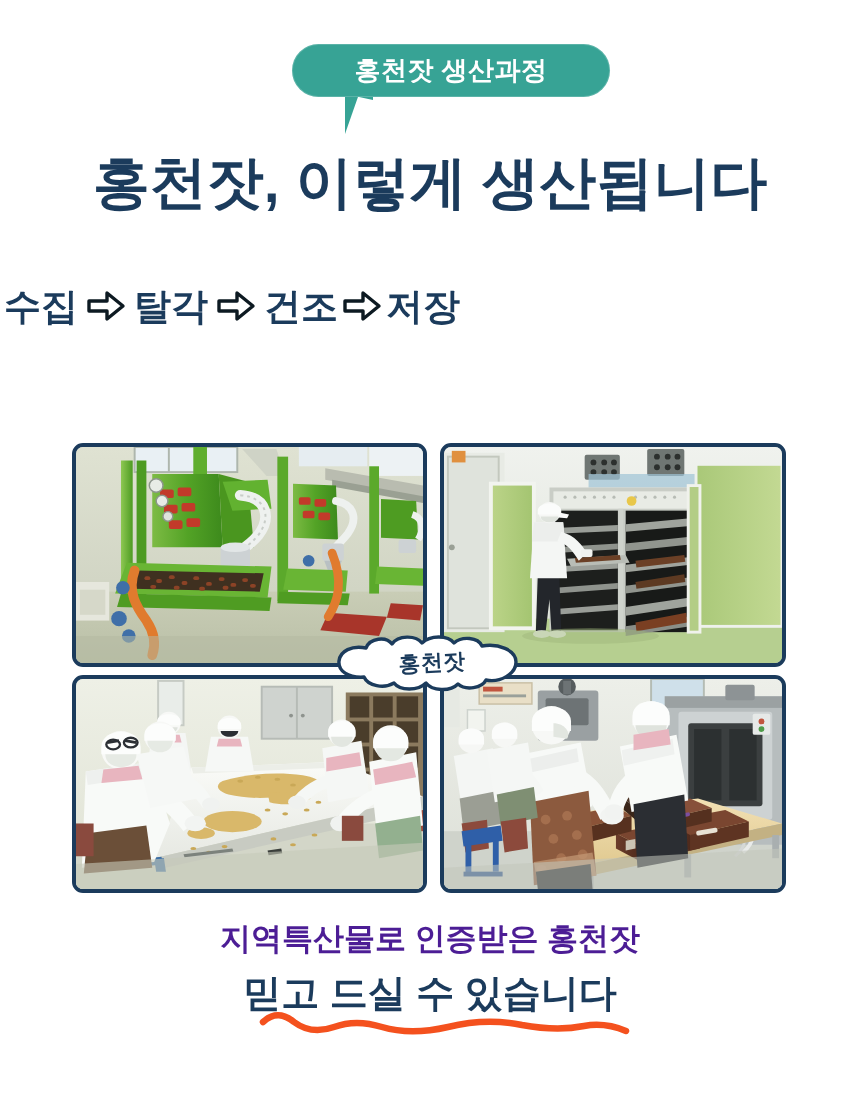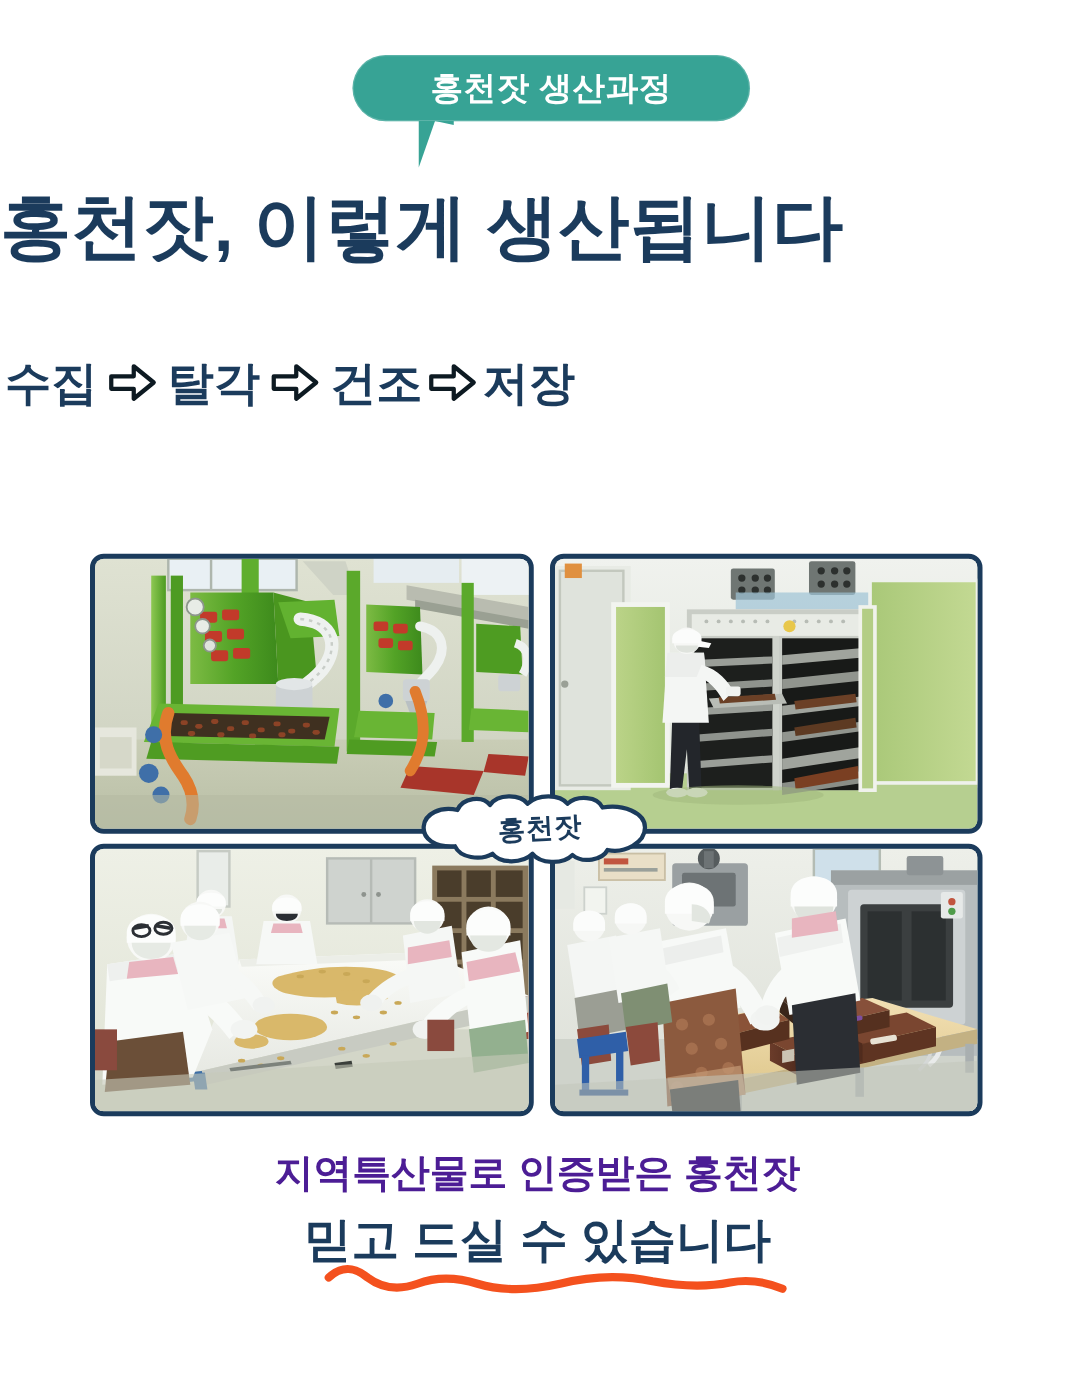--- a/index.html
+++ b/index.html
@@ -12,21 +12,21 @@
     height: 1100px;
     position: relative;
     overflow: hidden;
     font-family: "Liberation Sans", "DejaVu Sans", sans-serif;
     color: #1b3b5c;
   }
 
   
   #kicker-wrap {
     position: absolute;
-    left: 0; top: 44px;
+    left: 10px; top: 44px;
     width: 712px;
     height: 96px;
   }
   #kicker-bubble {
     position: absolute;
     left: 282px; top: 0;
     width: 318px; height: 53px;
     background: #37a395;
     border-radius: 27px;
     box-shadow: inset 0 0 0 1px rgba(255,255,255,0.18);
@@ -60,20 +60,21 @@
     border-right: 28px solid #37a395;
     border-bottom: 6px solid transparent;
     border-top: 0;
   }
 
   
   #main-title {
     position: absolute;
     left: 0; top: 150px;
     width: 860px;
+    text-align: center;
     font-size: 57px;
     font-weight: bold;
     color: #1b3b5c;
     letter-spacing: 0px;
     line-height: 1.15;
     white-space: nowrap;
   }
 
   
   #steps {

